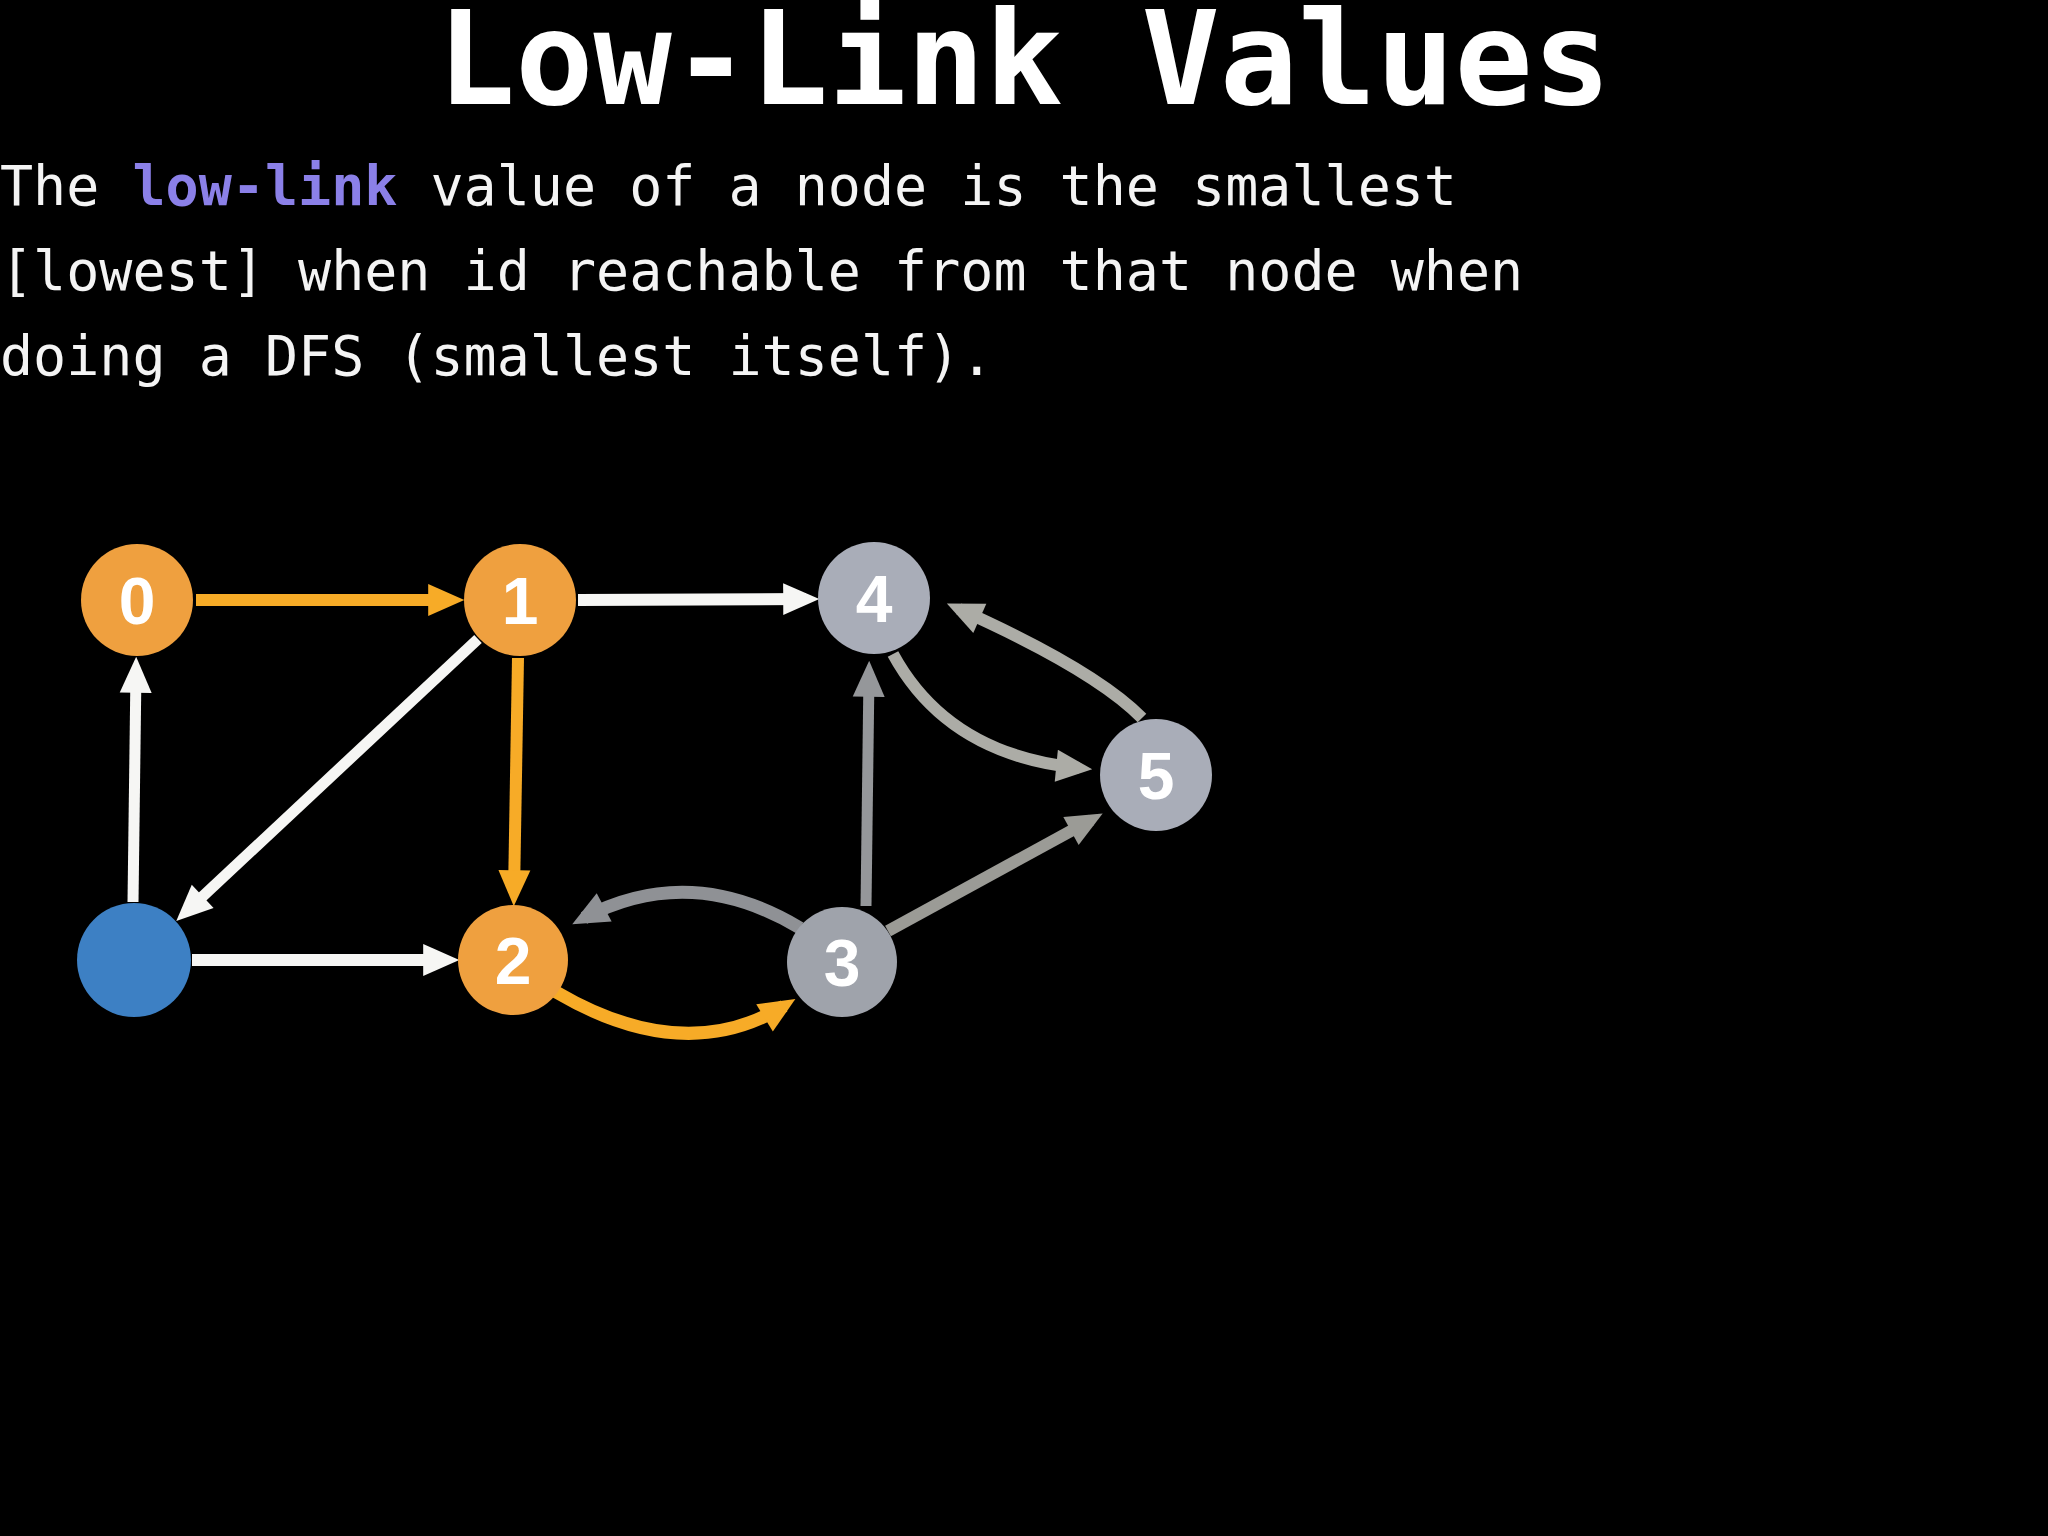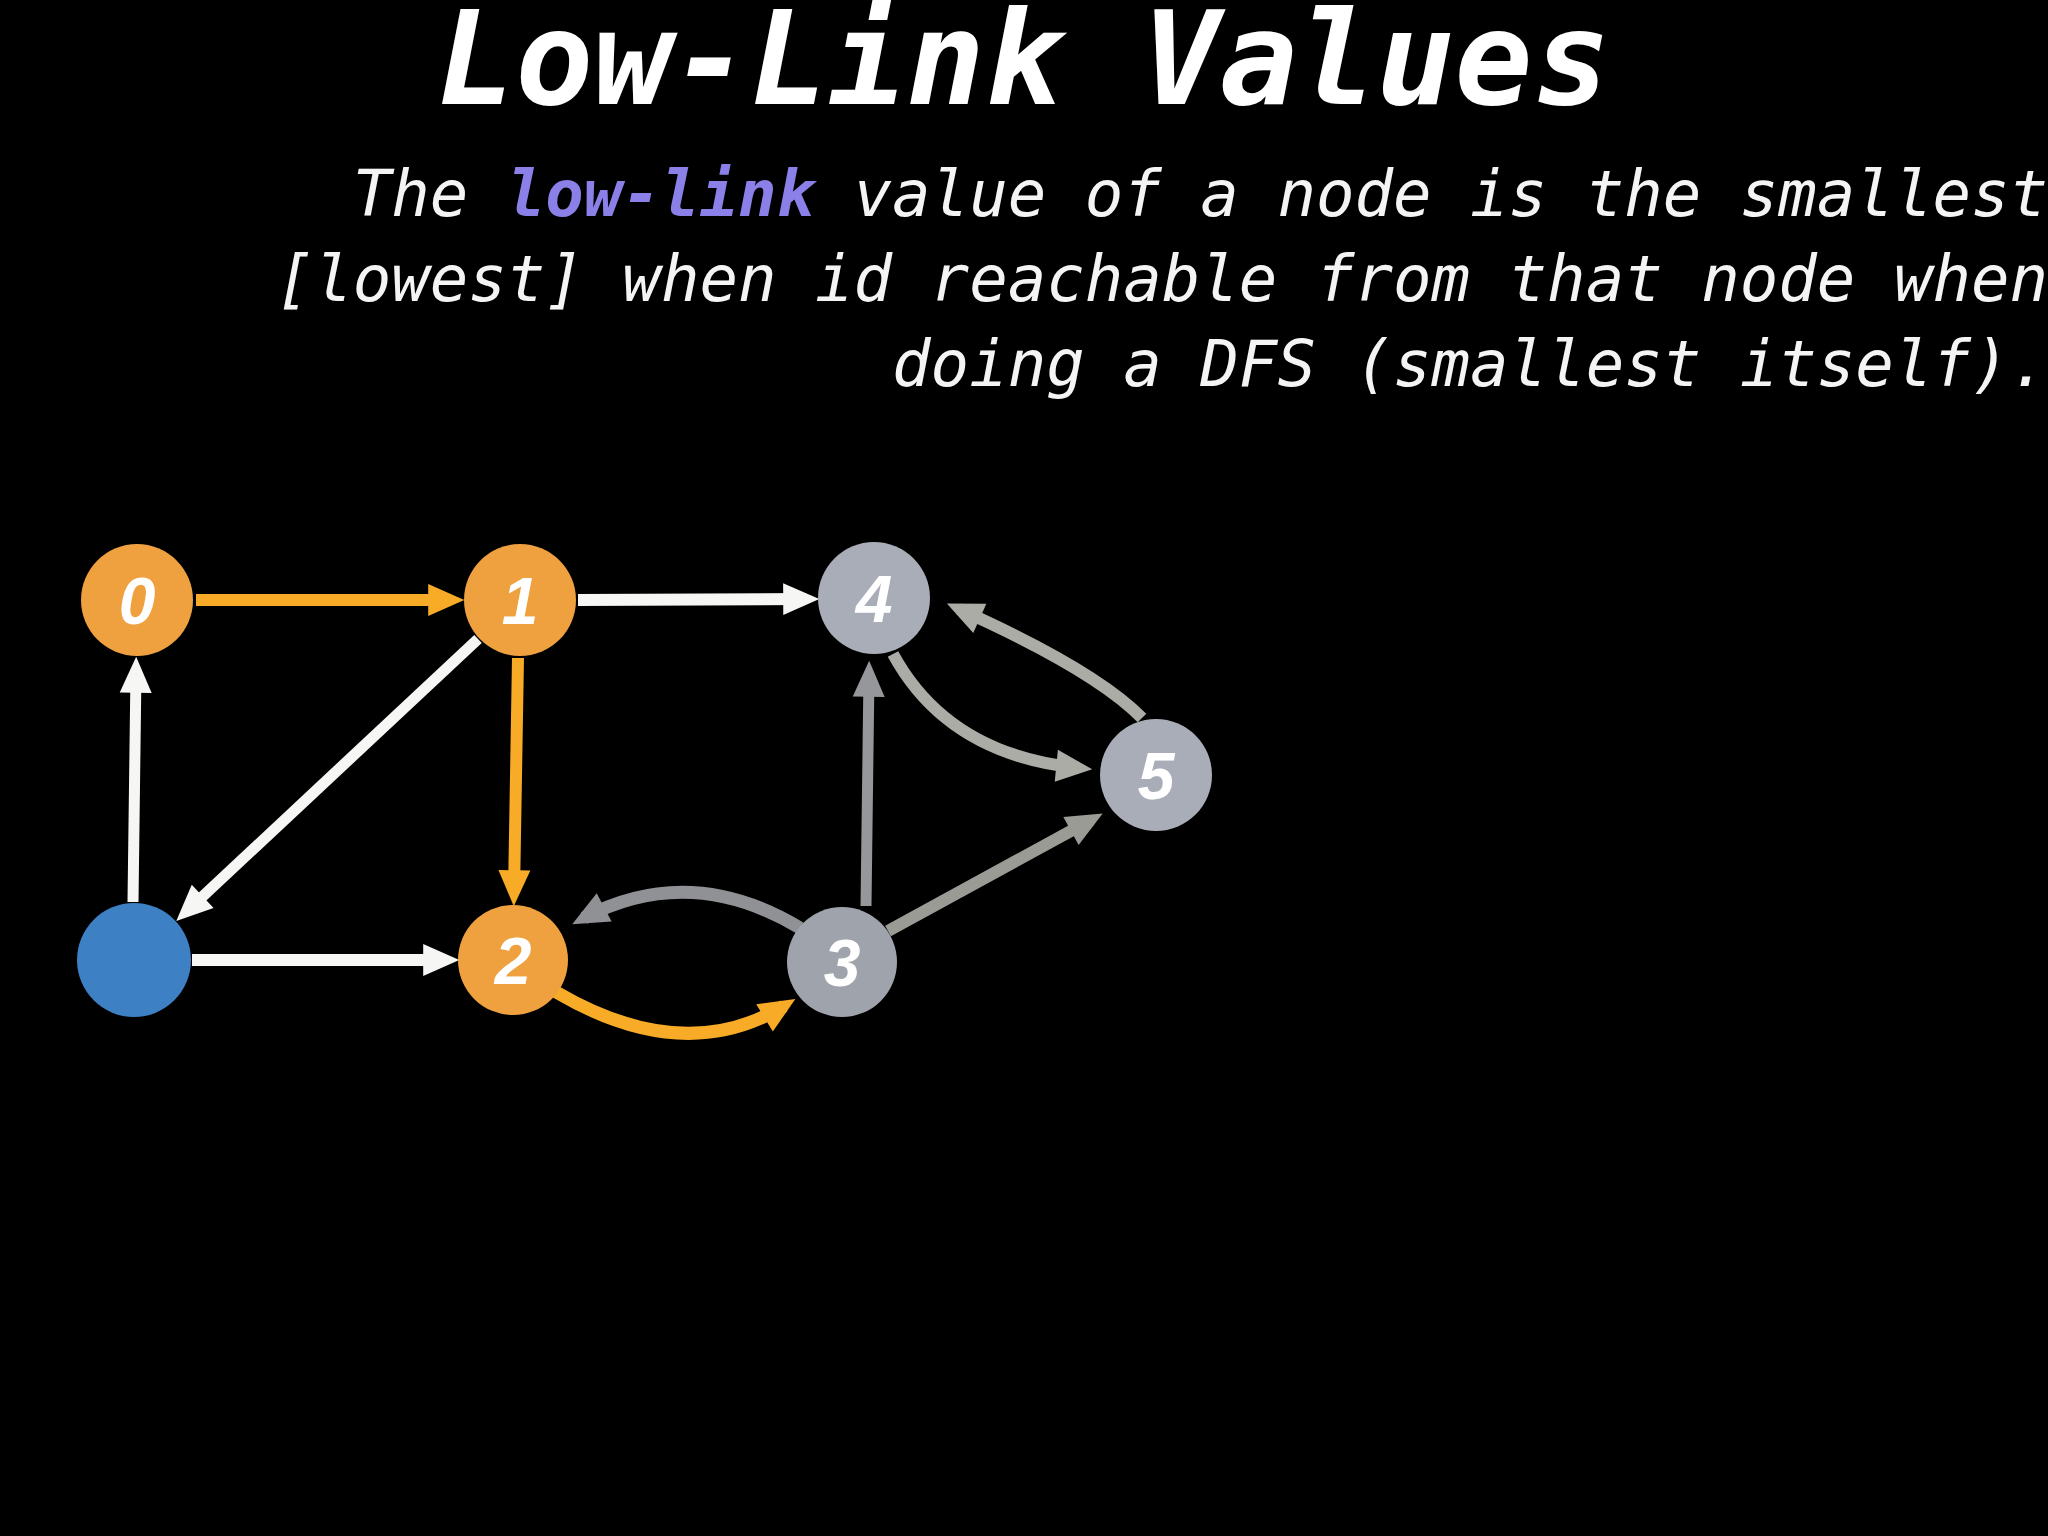--- a/index.html
+++ b/index.html
@@ -2,37 +2,36 @@
 <html style="--bg: #000000; --title: #FFFFFF; --body: #F4F4F4; --hl: #8B80E8; --label: #FFFFFF;"><head>
 <meta charset="utf-8">
 <style>
   html,body{margin:0;padding:0;background:#000;}
   .slide{
     position:relative;
     width:2048px;height:1491px;
     background:var(--bg,#000);
     overflow:hidden;
     font-family:"DejaVu Sans Mono",monospace;
-    font-style:italic;
   }
   .title{
     position:absolute;top:-16px;left:0;width:100%;
     text-align:center;
     font-family:"DejaVu Sans Mono",monospace;
     font-weight:700;
     font-size:130px;line-height:150px;
     color:var(--title,#fff);
     white-space:nowrap;
   }
   .subtitle{
-    position:absolute;top:152px;left:0;width:100%;
-    text-align:right;
+    position:absolute;top:144px;left:0;width:100%;
+    text-align:left;
     font-family:"DejaVu Sans Mono",monospace;
     font-weight:400;
-    font-size:64px;line-height:85px;
+    font-size:55px;line-height:85px;
     color:var(--body,#f4f4f4);
     white-space:nowrap;
   }
   .subtitle .hl{
     color:var(--hl,#8b80e8);
     font-weight:700;
   }
   .graph-svg{position:absolute;left:0;top:0;}
   .node-label{
     font-family:"Liberation Sans","DejaVu Sans",sans-serif;

